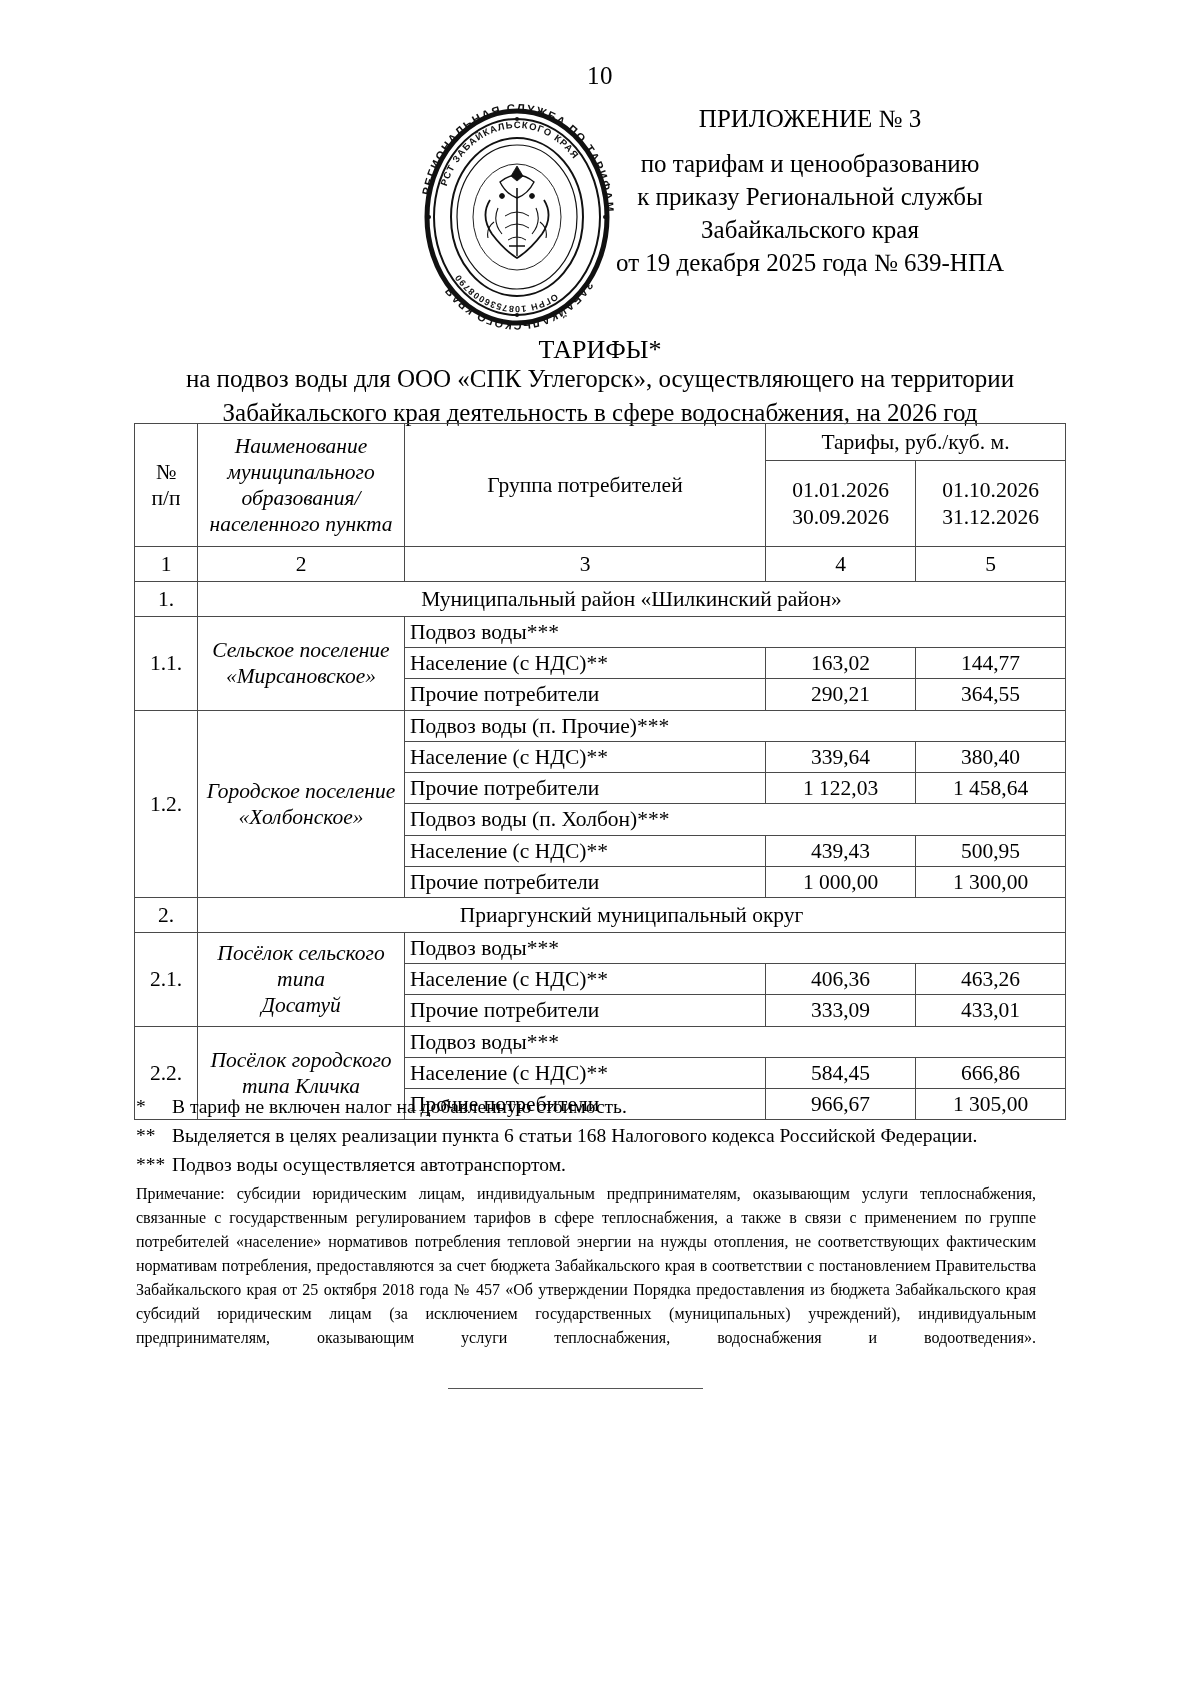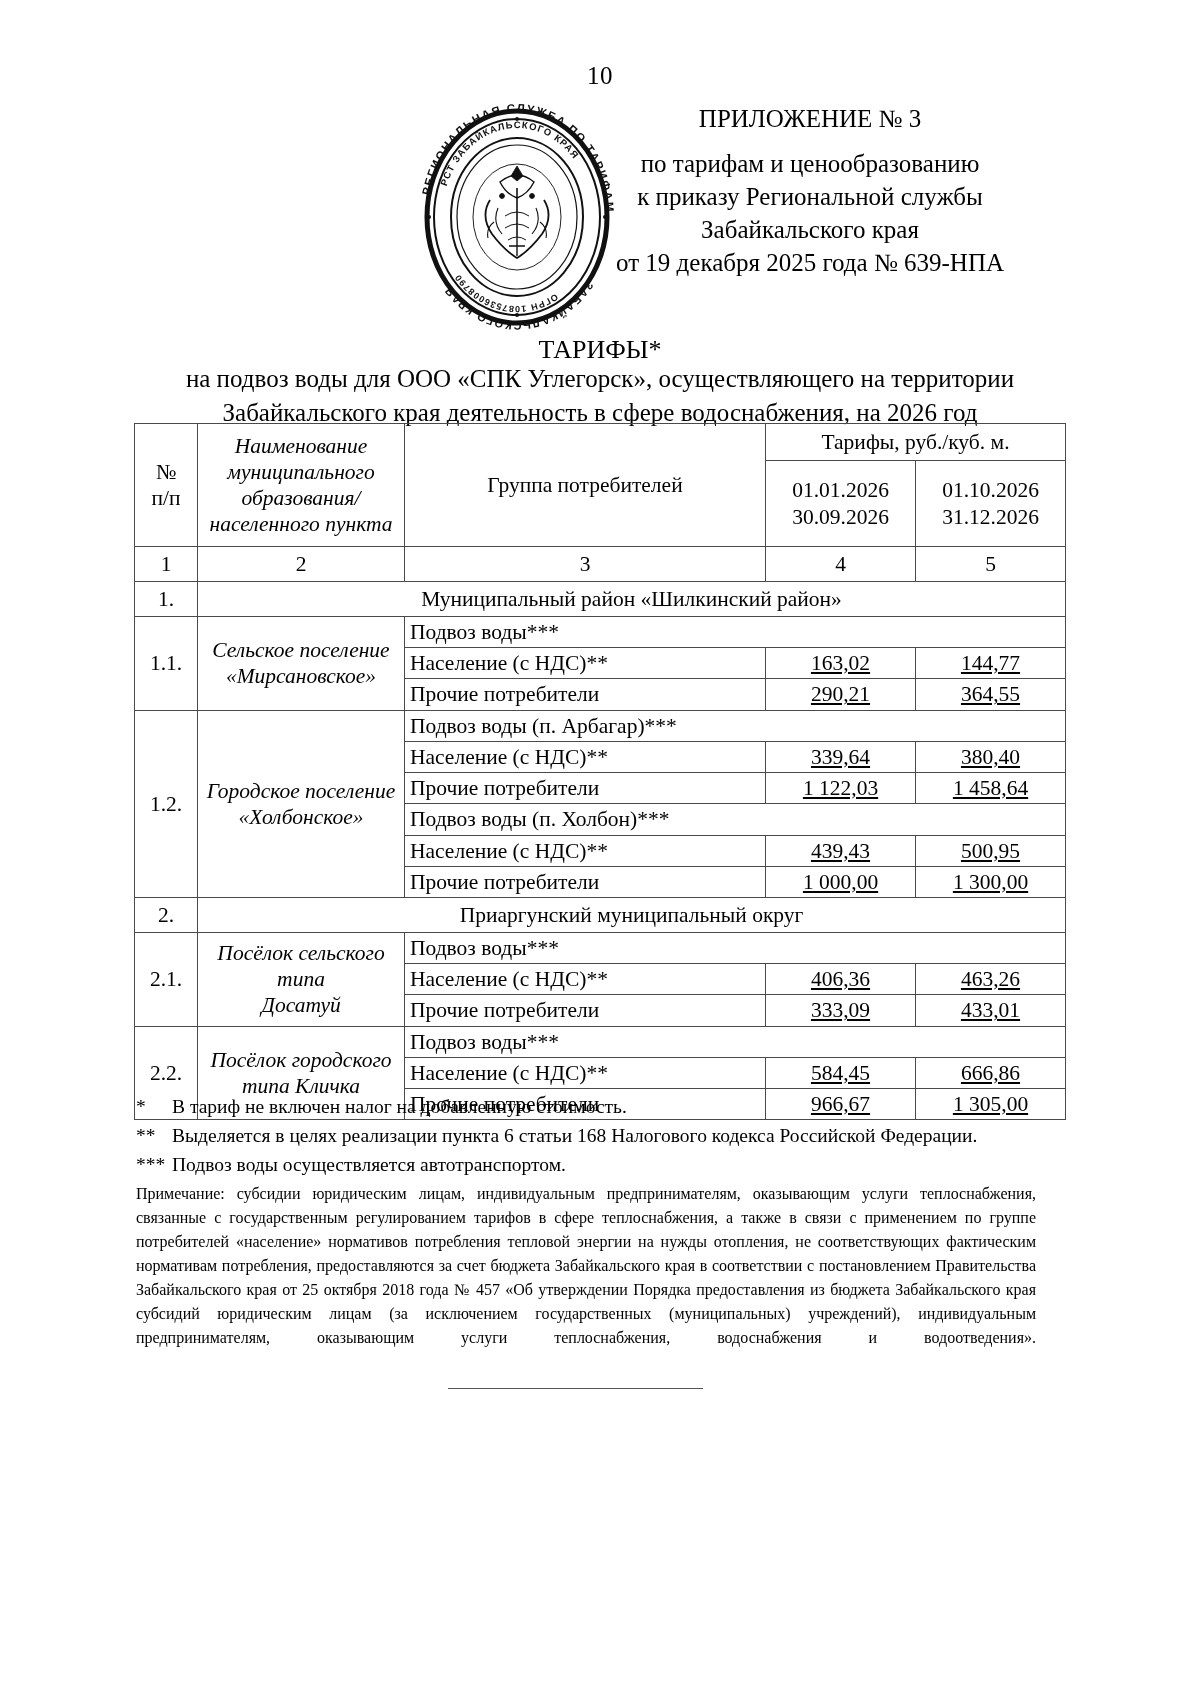--- a/index.html
+++ b/index.html
@@ -101,21 +101,21 @@
   .c-num    { width: 52px;  text-align: center; }
   .c-name   { width: 196px; text-align: center; font-style: italic; }
   .c-group  { width: 350px; text-align: left; }
   .c-val    { width: 167px; text-align: center; }
 
   .hdr-cell { text-align: center; }
   .hdr-tall { height: 118px; }
   .numrow td { text-align: center; height: 30px; }
   .section-row td { text-align: center; height: 30px; }
   .grp-label { text-align: left; padding-left: 8px; }
-  .val { text-align: center; text-decoration: underline; }
+  .val { text-align: center; }
   .mo-name { text-align: center; }
   .date-top { display:block; }
 
   
   .footnotes {
     position: absolute;
     left: 136px;
     top: 1093px;
     width: 940px;
     font-size: 19.5px;
@@ -272,21 +272,21 @@
         <td class="val">290,21</td>
         <td class="val">364,55</td>
       </tr>
 
       <tr>
         <td class="c-num" rowspan="6">1.2.</td>
         <td class="c-name mo-name" rowspan="6">
           <div>Городское поселение</div>
           <div>«Холбонское»</div>
         </td>
-        <td class="service-row" colspan="3">Подвоз воды (п. Арбагар)***</td>
+        <td class="service-row" colspan="3">Подвоз воды (п. Прочие)***</td>
       </tr>
       <tr>
         <td class="grp-label">Население (с НДС)**</td>
         <td class="val">339,64</td>
         <td class="val">380,40</td>
       </tr>
       <tr>
         <td class="grp-label">Прочие потребители</td>
         <td class="val">1 122,03</td>
         <td class="val">1 458,64</td>

